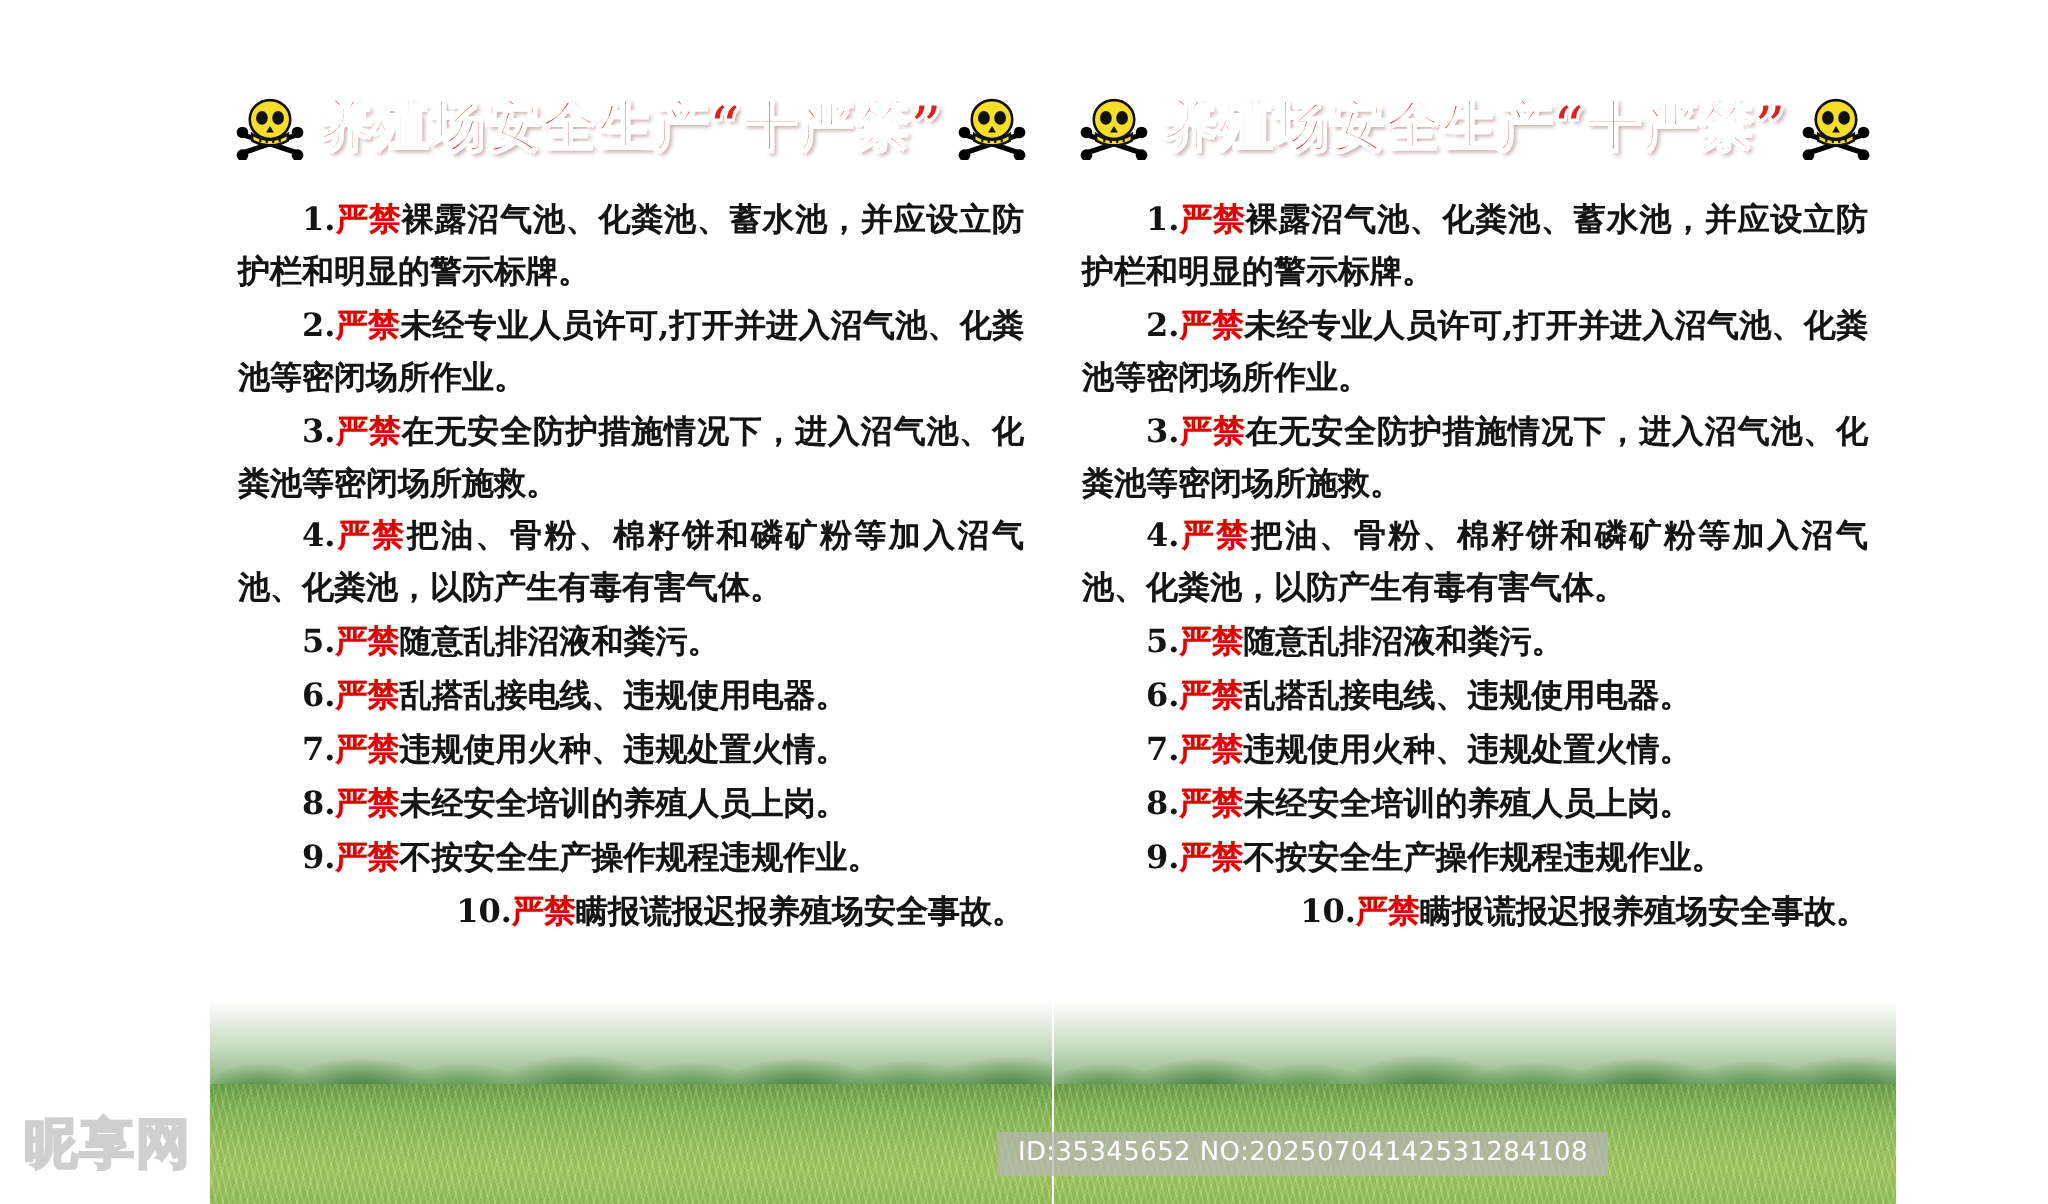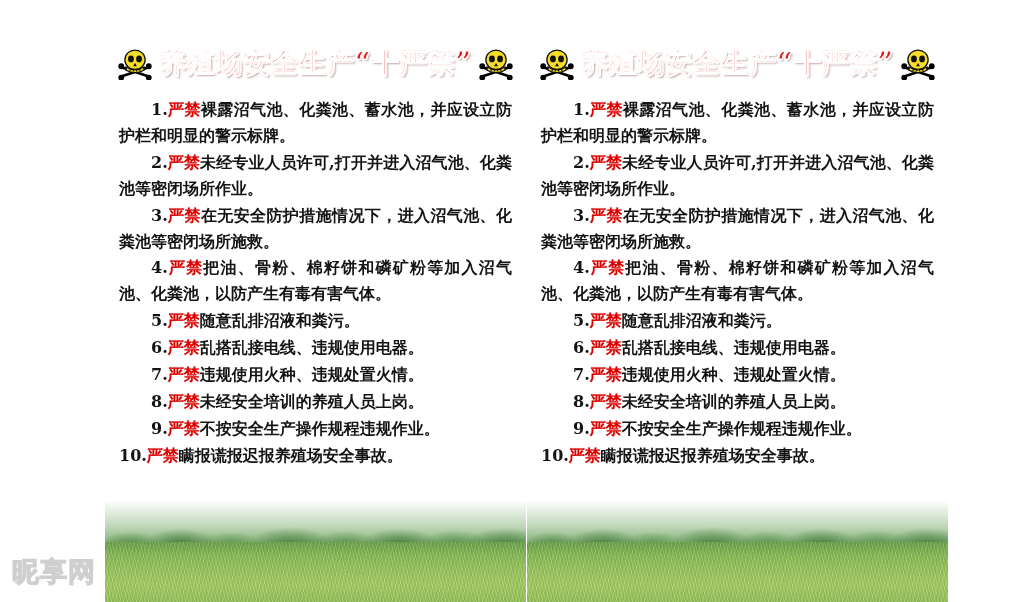--- a/index.html
+++ b/index.html
@@ -155,21 +155,21 @@
     font-size: 16px;
     font-weight: bold;
     line-height: 1.62;
     color: #141414;
     text-align: justify;
     text-justify: inter-character;
     text-indent: 2em;
     margin: 0 0 1px 0;
     text-shadow: 0.6px 0.6px 0 rgba(255,255,255,0.85);
   }
-  .rule:last-child { text-align: left; text-indent: 0; }
+  .rule:last-child { text-align: right; text-indent: 0; }
   .rule .num  { color: #141414; }
   .rule .ban  {
     color: #e00000;
     text-shadow:
       0.6px 0.6px 0 rgba(255,255,255,0.9),
       0 0 1px rgba(140,0,0,0.5);
   }
 
   
   .wm-left {
@@ -362,14 +362,15 @@
 
       </div>
     </div>
 
   </div>
 
   <div class="wm-left">
     <span class="wm-logo">昵享网</span>
   </div>
 
+  <div class="wm-id">ID:35345652 NO:20250704142531284108</div>
 
 </div>
 
 </body></html>

